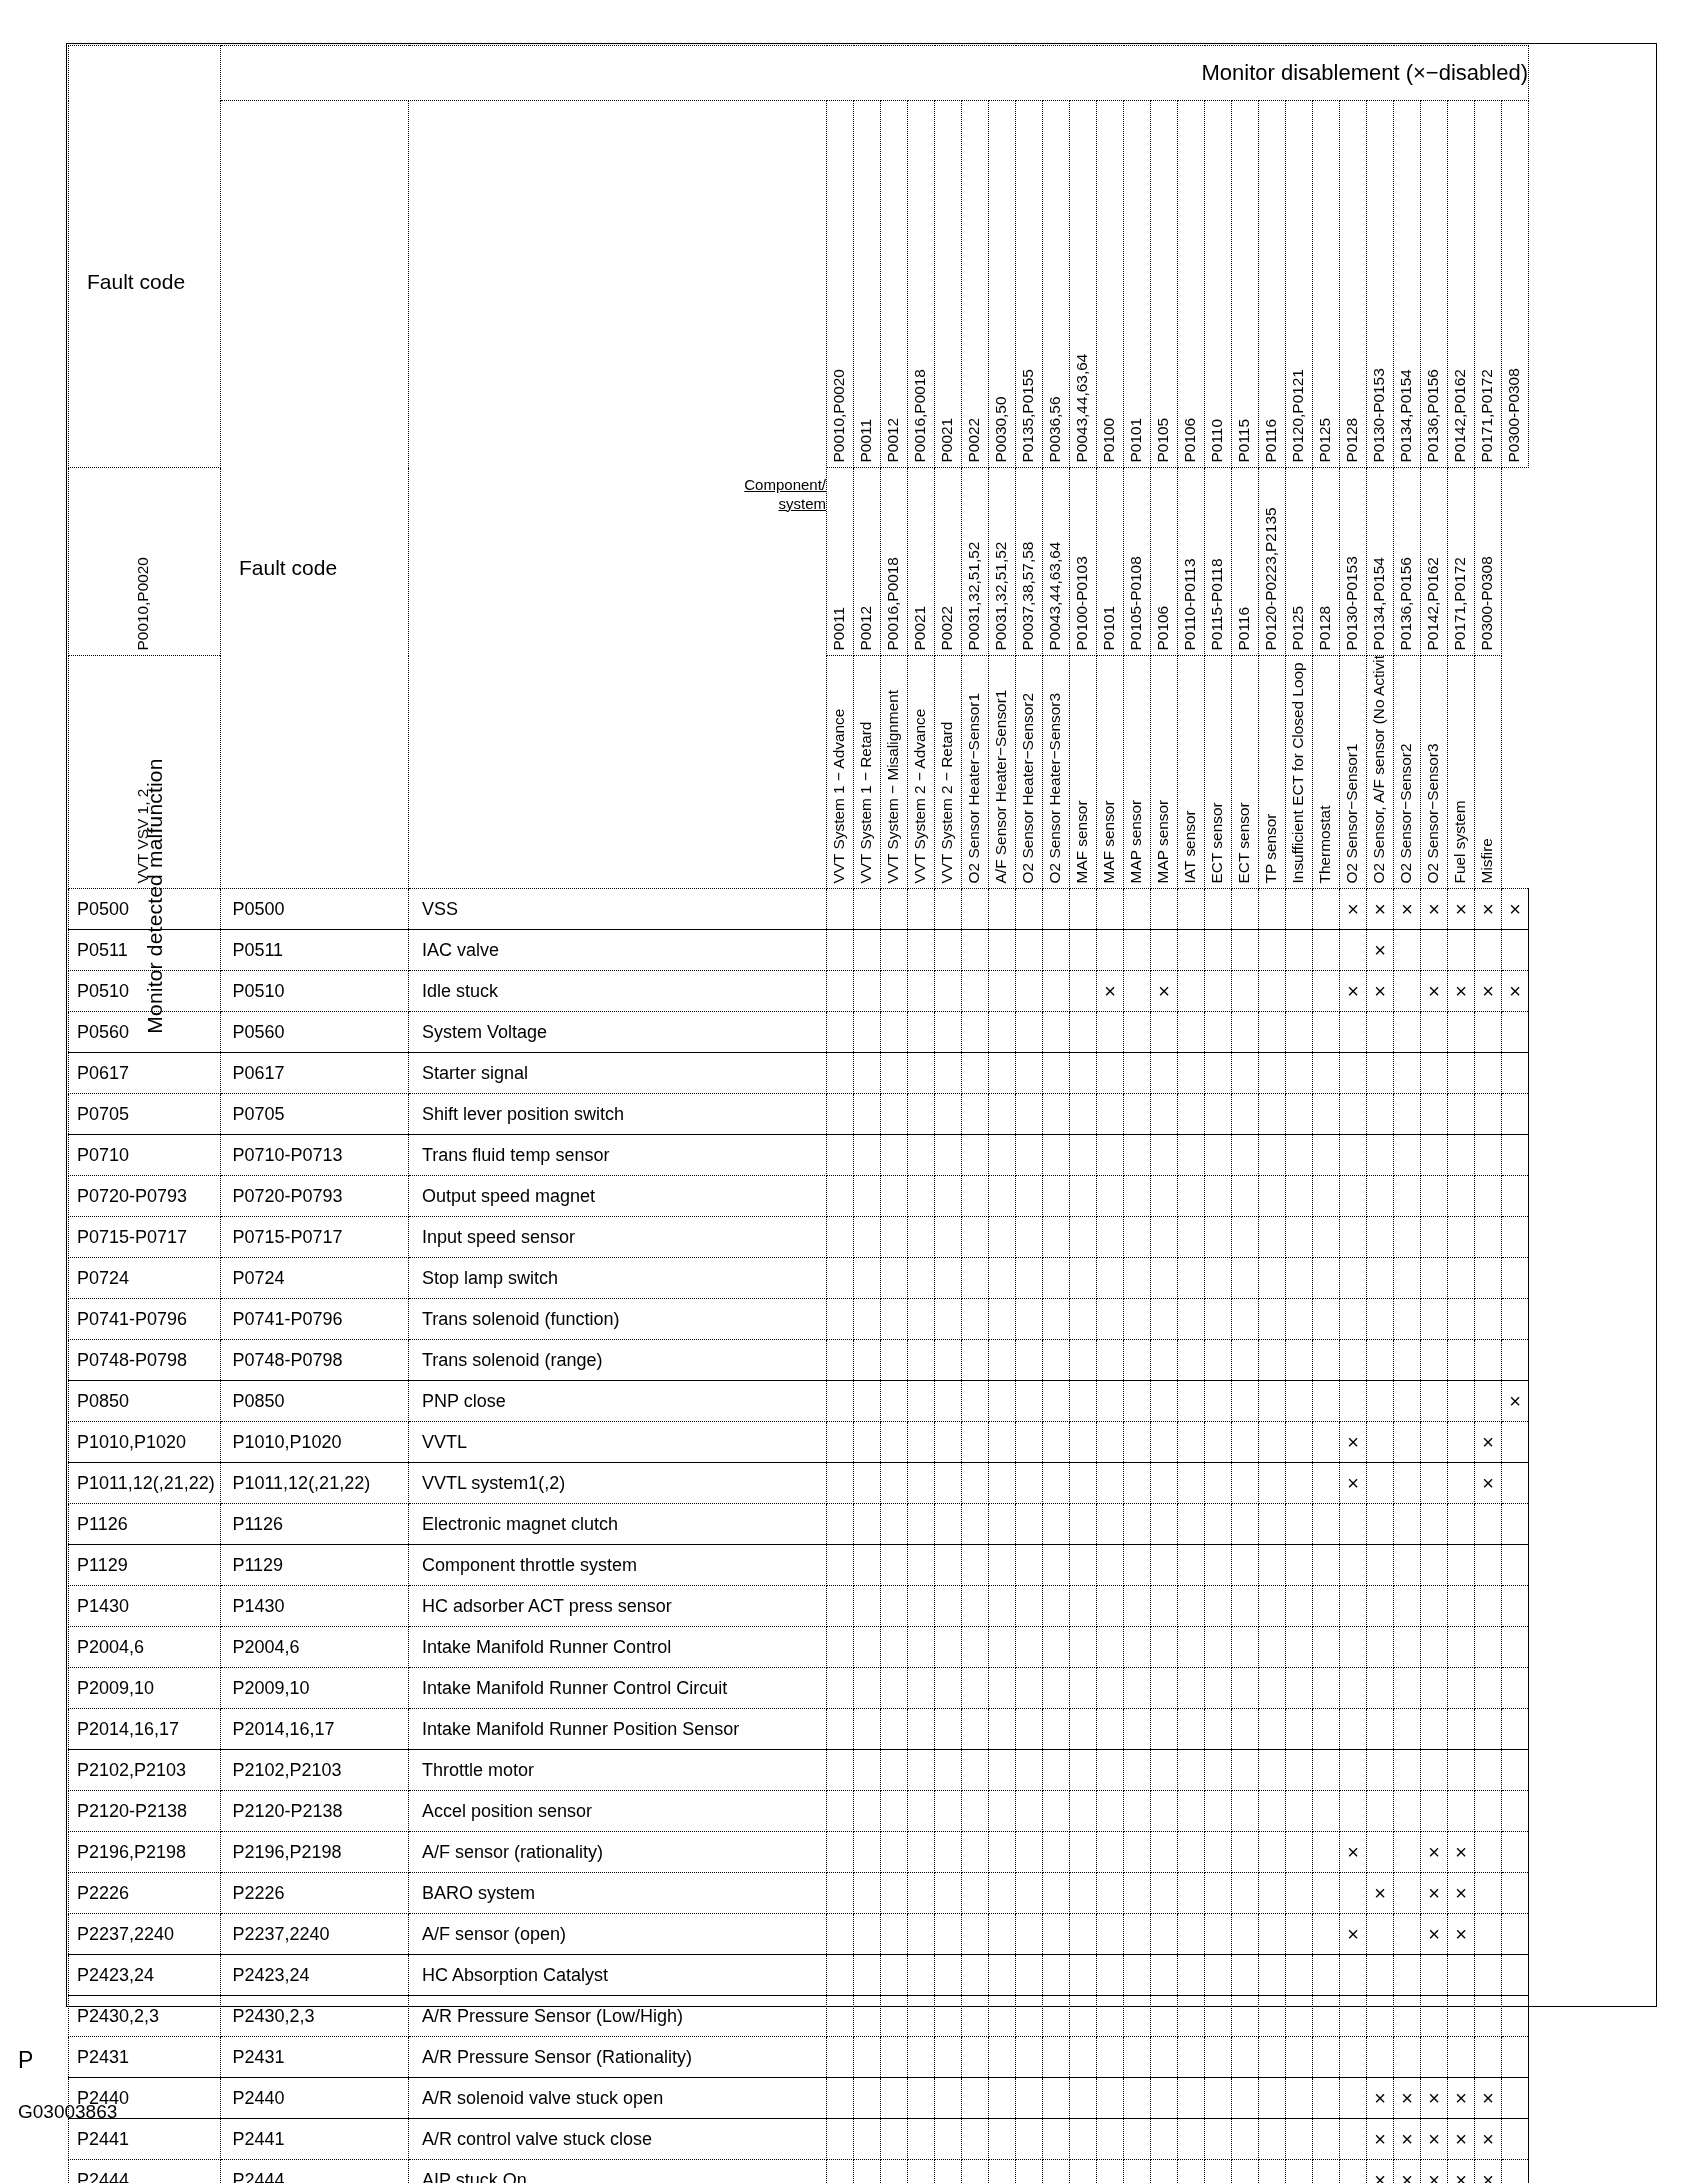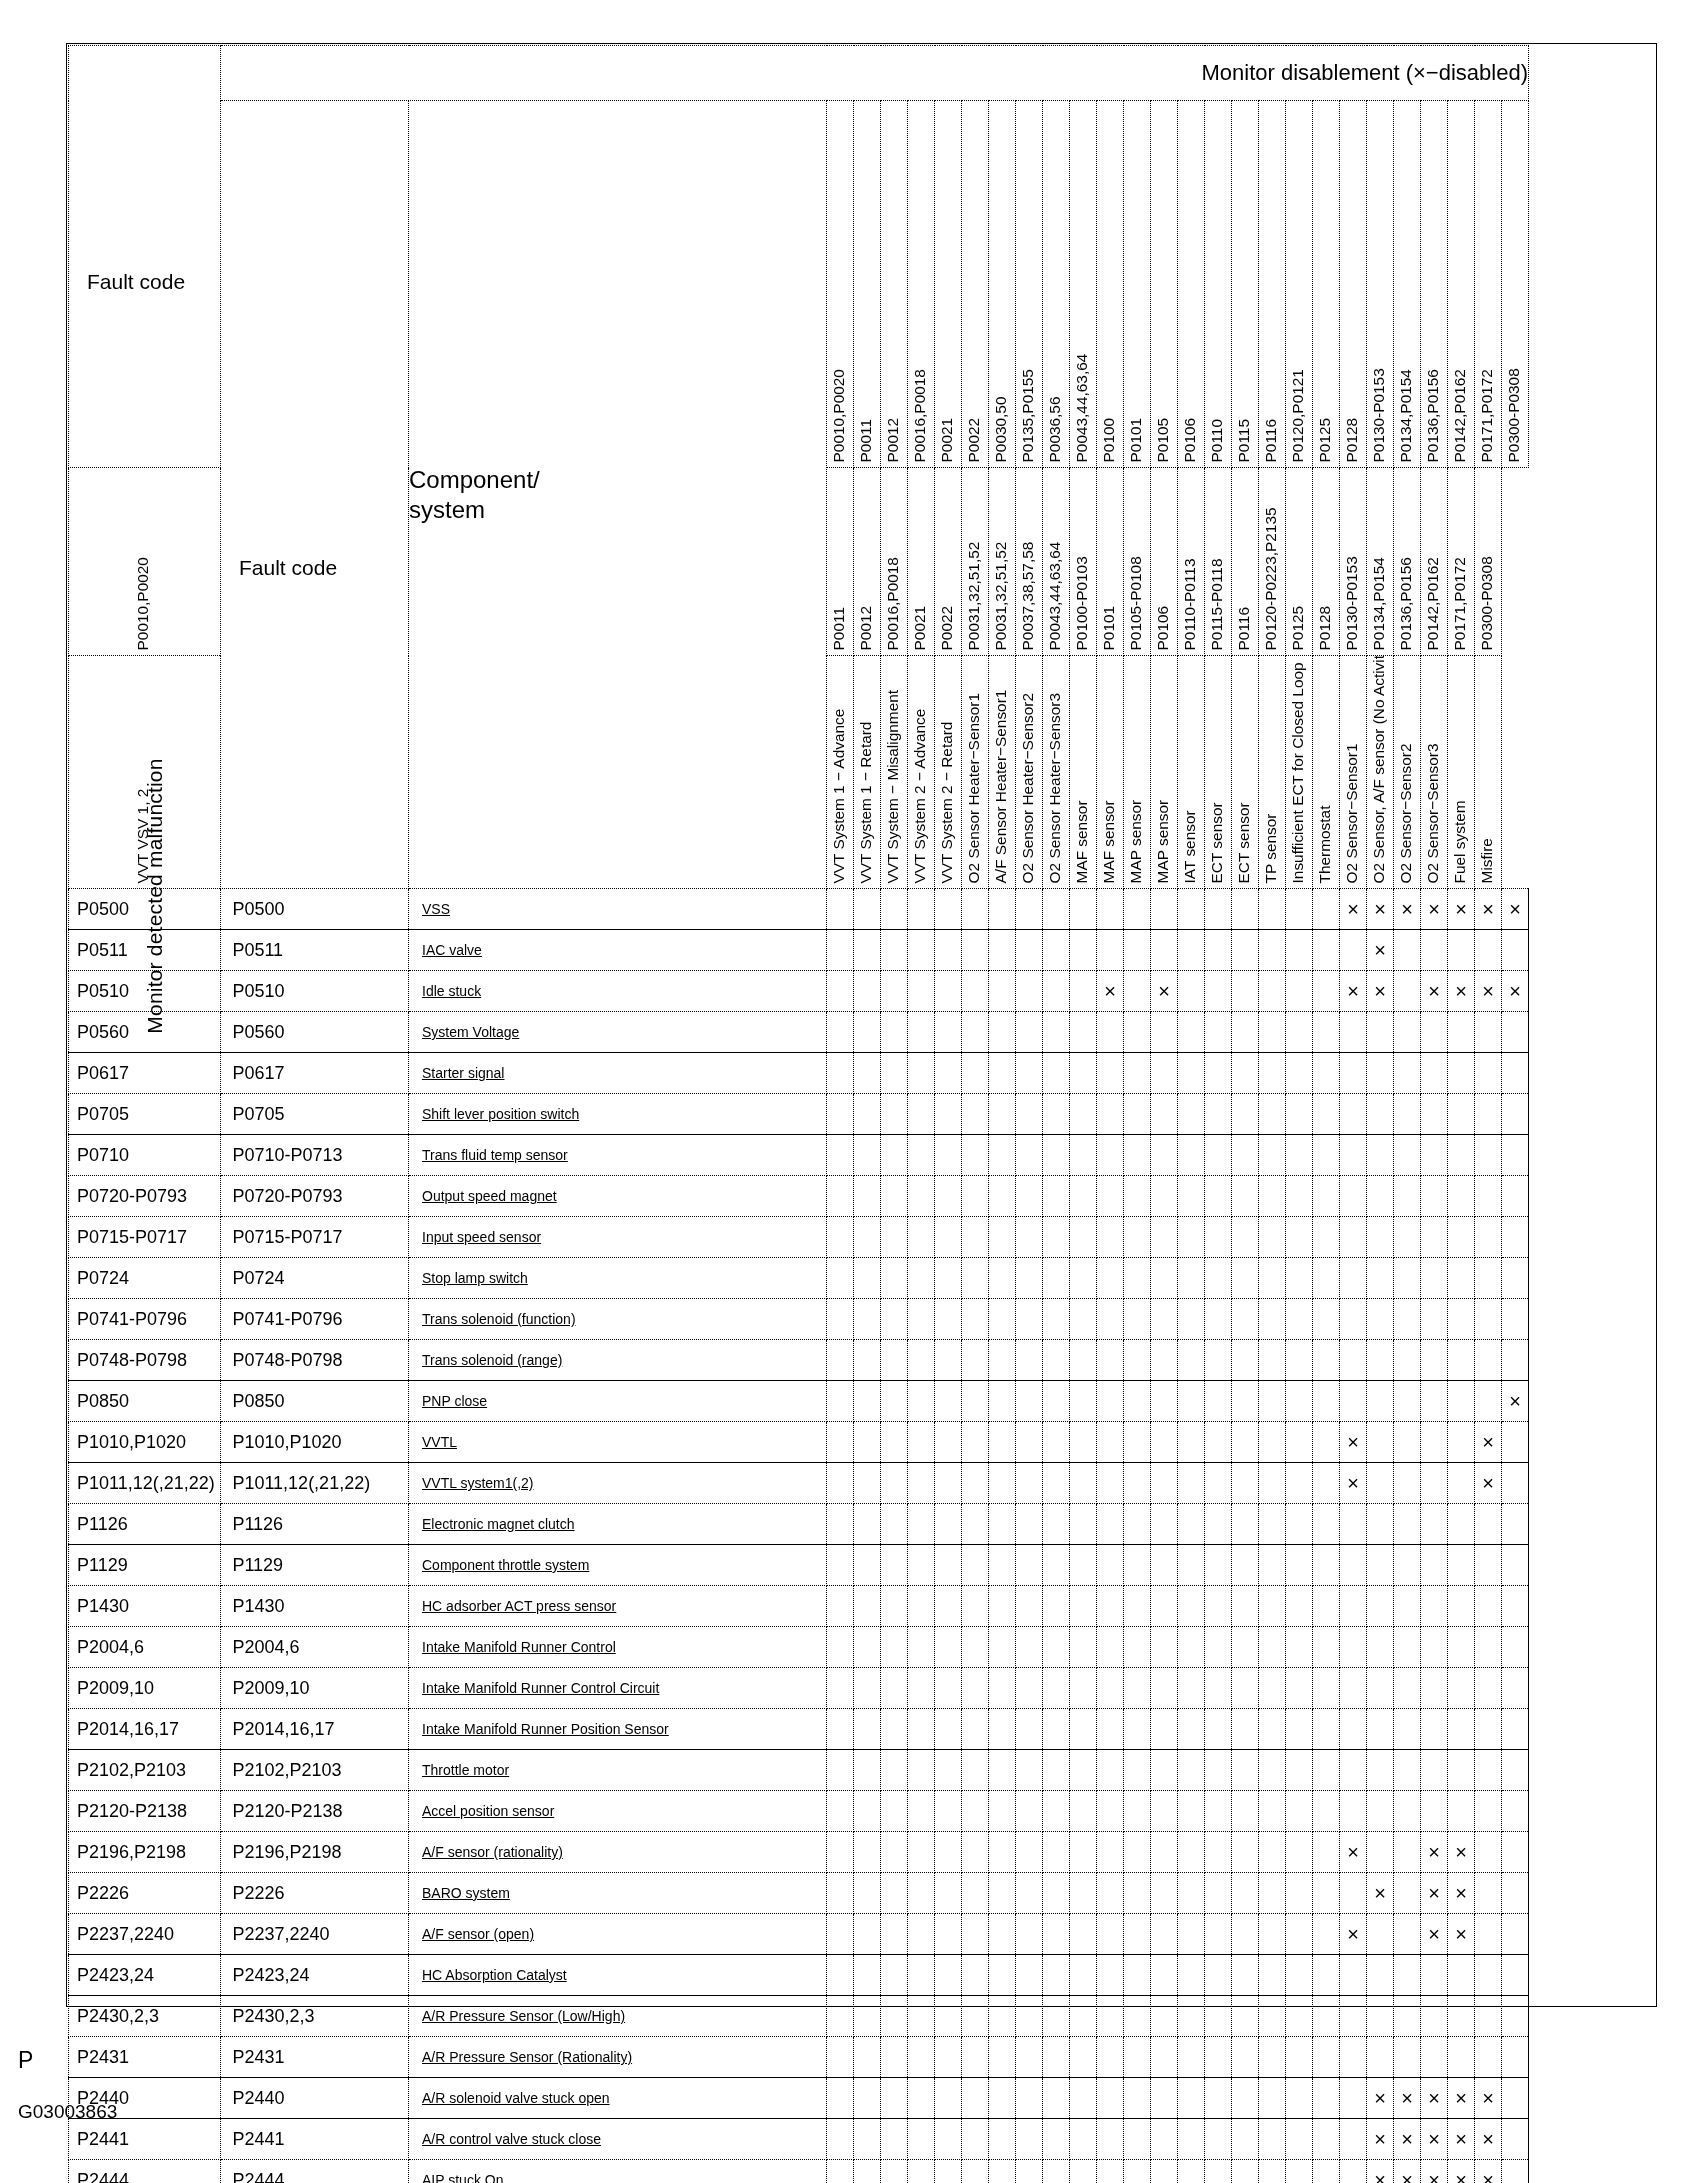--- a/index.html
+++ b/index.html
@@ -66,26 +66,27 @@
     font-size:21px;
     text-align:left;
     vertical-align:top;
     padding-top:146px !important;
     padding-left:18px !important;
     border-left:1.6px solid #000;
     border-top:1.6px solid #000;
   }
   .hdr-comp{
     height:422px;
-    font-size:24px;
-    text-align:left;
+    font-size:15px;
+    text-align:right;
     vertical-align:middle;
     border-left:0.8px dotted #000;
     border-top:0.8px dotted #000;
     line-height:1.25;
+    text-decoration:underline;
   }
 
   
   .banner{
     height:55px;
     text-align:right;
     font-size:22px;
     border-left:1.6px solid #000;
     border-bottom:1.6px solid #000;
     border-top:0.8px dotted #000;
@@ -120,24 +121,23 @@
     padding-left:8px !important;
     border-left:1.6px solid #000;
     border-right:0.8px dotted #000;
   }
   td.fc2{
     font-size:18px;
     padding-left:11.4px !important;
     border-right:0.8px dotted #000;
   }
   td.comp{
-    font-size:14px;
+    font-size:18px;
     padding-left:13px !important;
     border-right:1.6px solid #000;
-    text-decoration:underline;
   }
   td.mk{
     text-align:center;
     font-size:20px;
     line-height:1;
     border-left:0.8px dotted #000;
     border-right:0.8px dotted #000;
   }
   td.mk.last{border-right:1.6px solid #000;}
 

